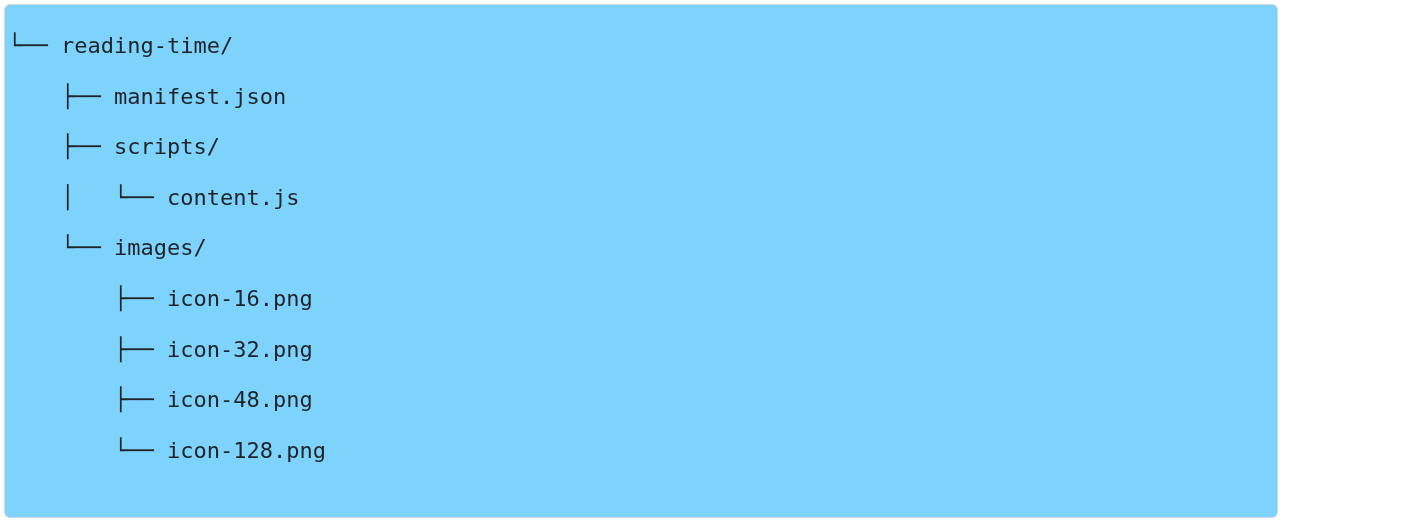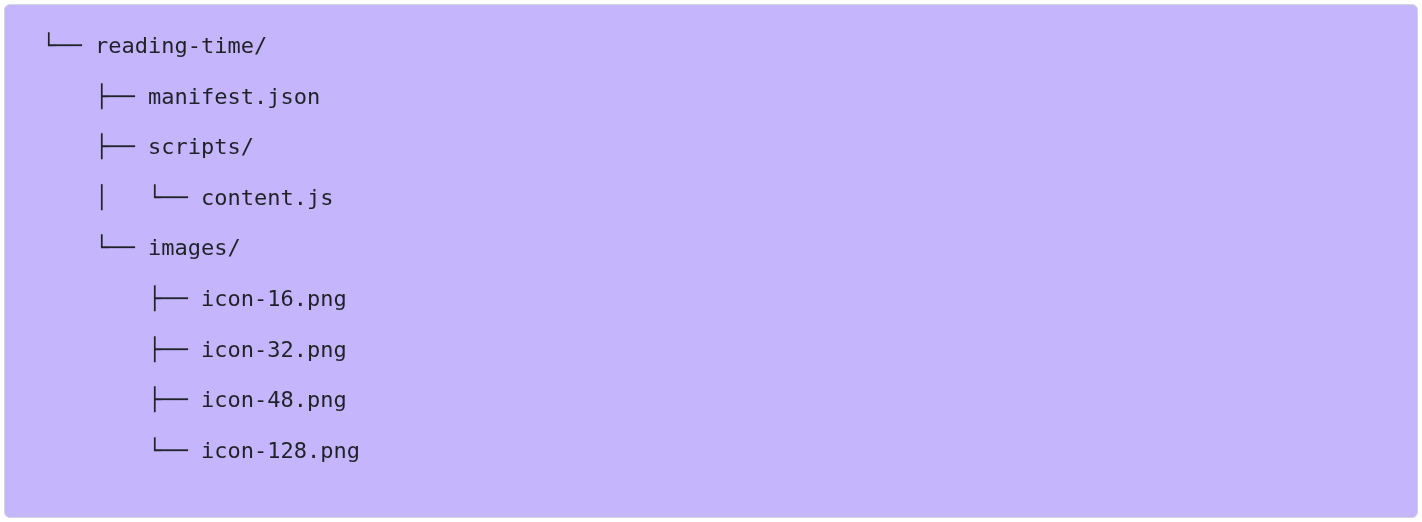--- a/index.html
+++ b/index.html
@@ -6,31 +6,31 @@
       margin: 0;
       padding: 0;
       box-sizing: border-box;
     }
     body {
       font-family: ui-monospace, SFMono-Regular, "SF Mono", Menlo, Consolas, "Liberation Mono", monospace;
       background: #ffffff;
       padding: 0;
     }
     .code-block {
-      background: #c4b5fd;
+      background: #7dd3fc;
       border: 1px solid #d0d7de;
       border-radius: 6px;
-      padding: 16px 37px;
+      padding: 16px 3px;
       margin: 4px;
       font-size: 22px;
       line-height: 2.3;
       color: #1f2328;
       white-space: pre;
       overflow-x: auto;
-      width: 1414px;
+      width: 1274px;
       height: 514px;
     }
     .tree-line {
       display: block;
     }
   </style>
 </head>
 <body>
 
 <pre class="code-block"><span class="tree-line">└── reading-time/</span><span class="tree-line">    ├── manifest.json</span><span class="tree-line">    ├── scripts/</span><span class="tree-line">    │   └── content.js</span><span class="tree-line">    └── images/</span><span class="tree-line">        ├── icon-16.png</span><span class="tree-line">        ├── icon-32.png</span><span class="tree-line">        ├── icon-48.png</span><span class="tree-line">        └── icon-128.png</span></pre>

